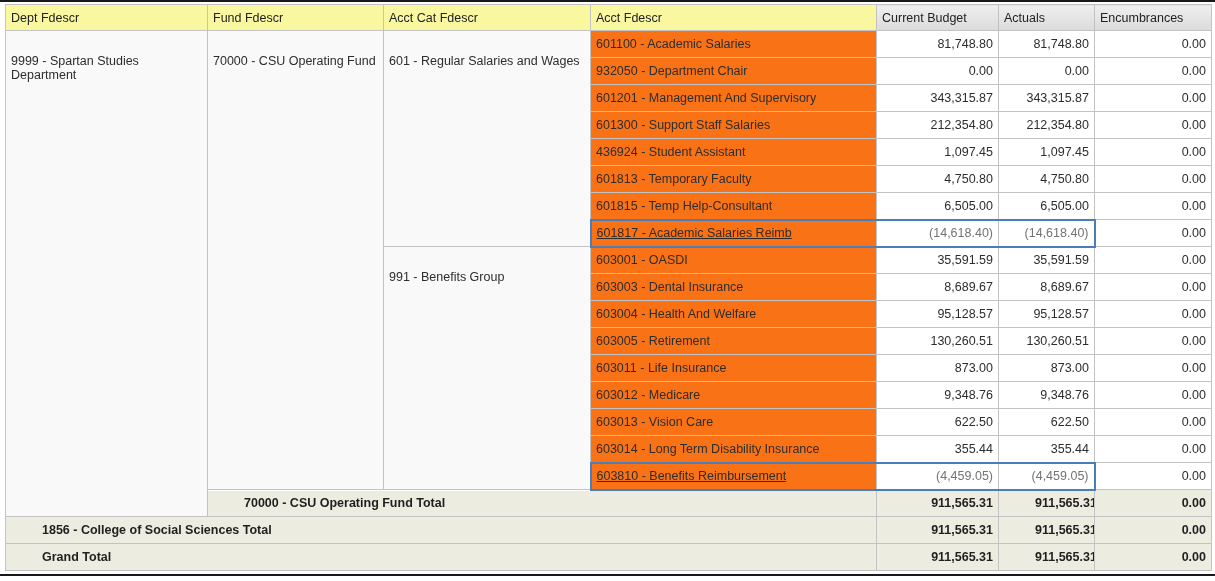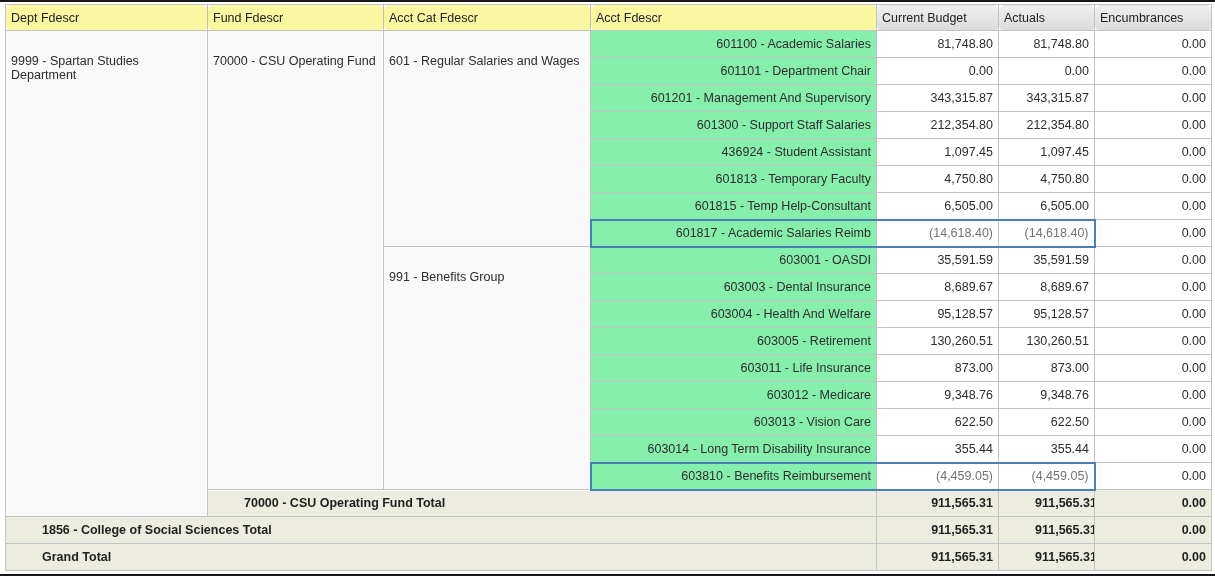--- a/index.html
+++ b/index.html
@@ -15,34 +15,34 @@
     position:absolute;left:5px;top:4px;width:1206px;
     border-collapse:collapse;table-layout:fixed;
     font-size:12.5px;color:#2d2d2d;
   }
   th,td{
     border:1px solid #c3c3c3;box-sizing:border-box;
     padding:2px 5px;overflow:hidden;
   }
   thead tr{height:26px;}
   tbody tr{height:27px;}
-  th{font-weight:normal;text-align:left;color:#222222;border-radius:6px;}
+  th{font-weight:normal;text-align:left;color:#222222;}
   th.dim{background:#f9f7a0;}
   th.meas{background:linear-gradient(#efefef,#dbdbdb);}
-  td.t{background:#86efac;text-align:right;}
+  td.t{background:#f97316;text-align:left;}
   td.sp{vertical-align:top;padding-top:23px;background:#f9f9f9;}
   td.n{background:#ffffff;text-align:right;}
   tr.total td{
     background:#edece0;font-weight:bold;color:#1f1f1f;
     border-top:1px solid #9a9a9a;
     padding-left:36px;
   }
   .neg{color:#737373;}
   .hl{border-top:2px solid #4a7ebb !important;border-bottom:2px solid #4a7ebb !important;}
-  .hl-l{border-left:2px solid #4a7ebb !important;}
+  .hl-l{border-left:2px solid #4a7ebb !important;text-decoration:underline;}
   .hl-r{border-right:2px solid #4a7ebb !important;}
 </style>
 </head>
 <body>
 
 <div class="rule" id="rule-top"></div>
 
 <table id="pivot">
   <colgroup>
     <col style="width:202px">
@@ -68,21 +68,21 @@
     <tr>
       <td class="sp" rowspan="18">9999 - Spartan Studies Department</td>
       <td class="sp" rowspan="17">70000 - CSU Operating Fund</td>
       <td class="sp" rowspan="8">601 - Regular Salaries and Wages</td>
       <td class="t">601100 - Academic Salaries</td>
       <td class="n">81,748.80</td>
       <td class="n">81,748.80</td>
       <td class="n">0.00</td>
     </tr>
     <tr>
-      <td class="t">601101 - Department Chair</td>
+      <td class="t">932050 - Department Chair</td>
       <td class="n">0.00</td>
       <td class="n">0.00</td>
       <td class="n">0.00</td>
     </tr>
     <tr>
       <td class="t">601201 - Management And Supervisory</td>
       <td class="n">343,315.87</td>
       <td class="n">343,315.87</td>
       <td class="n">0.00</td>
     </tr>

